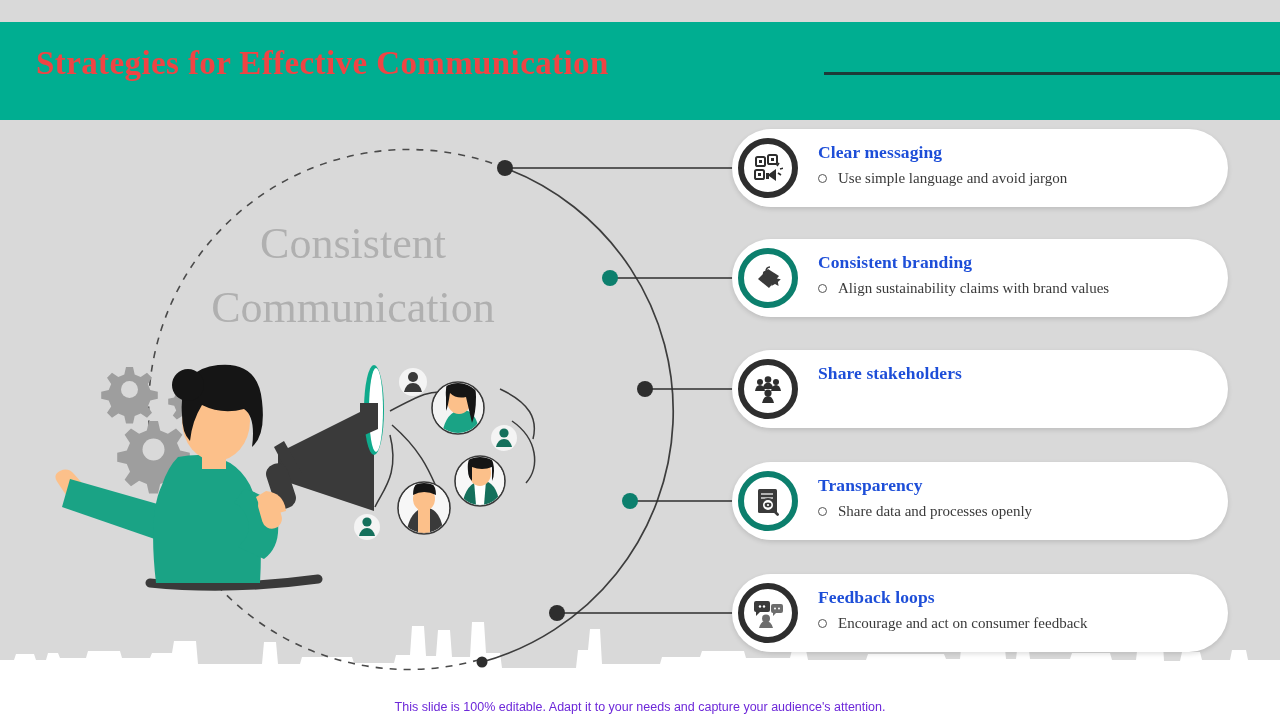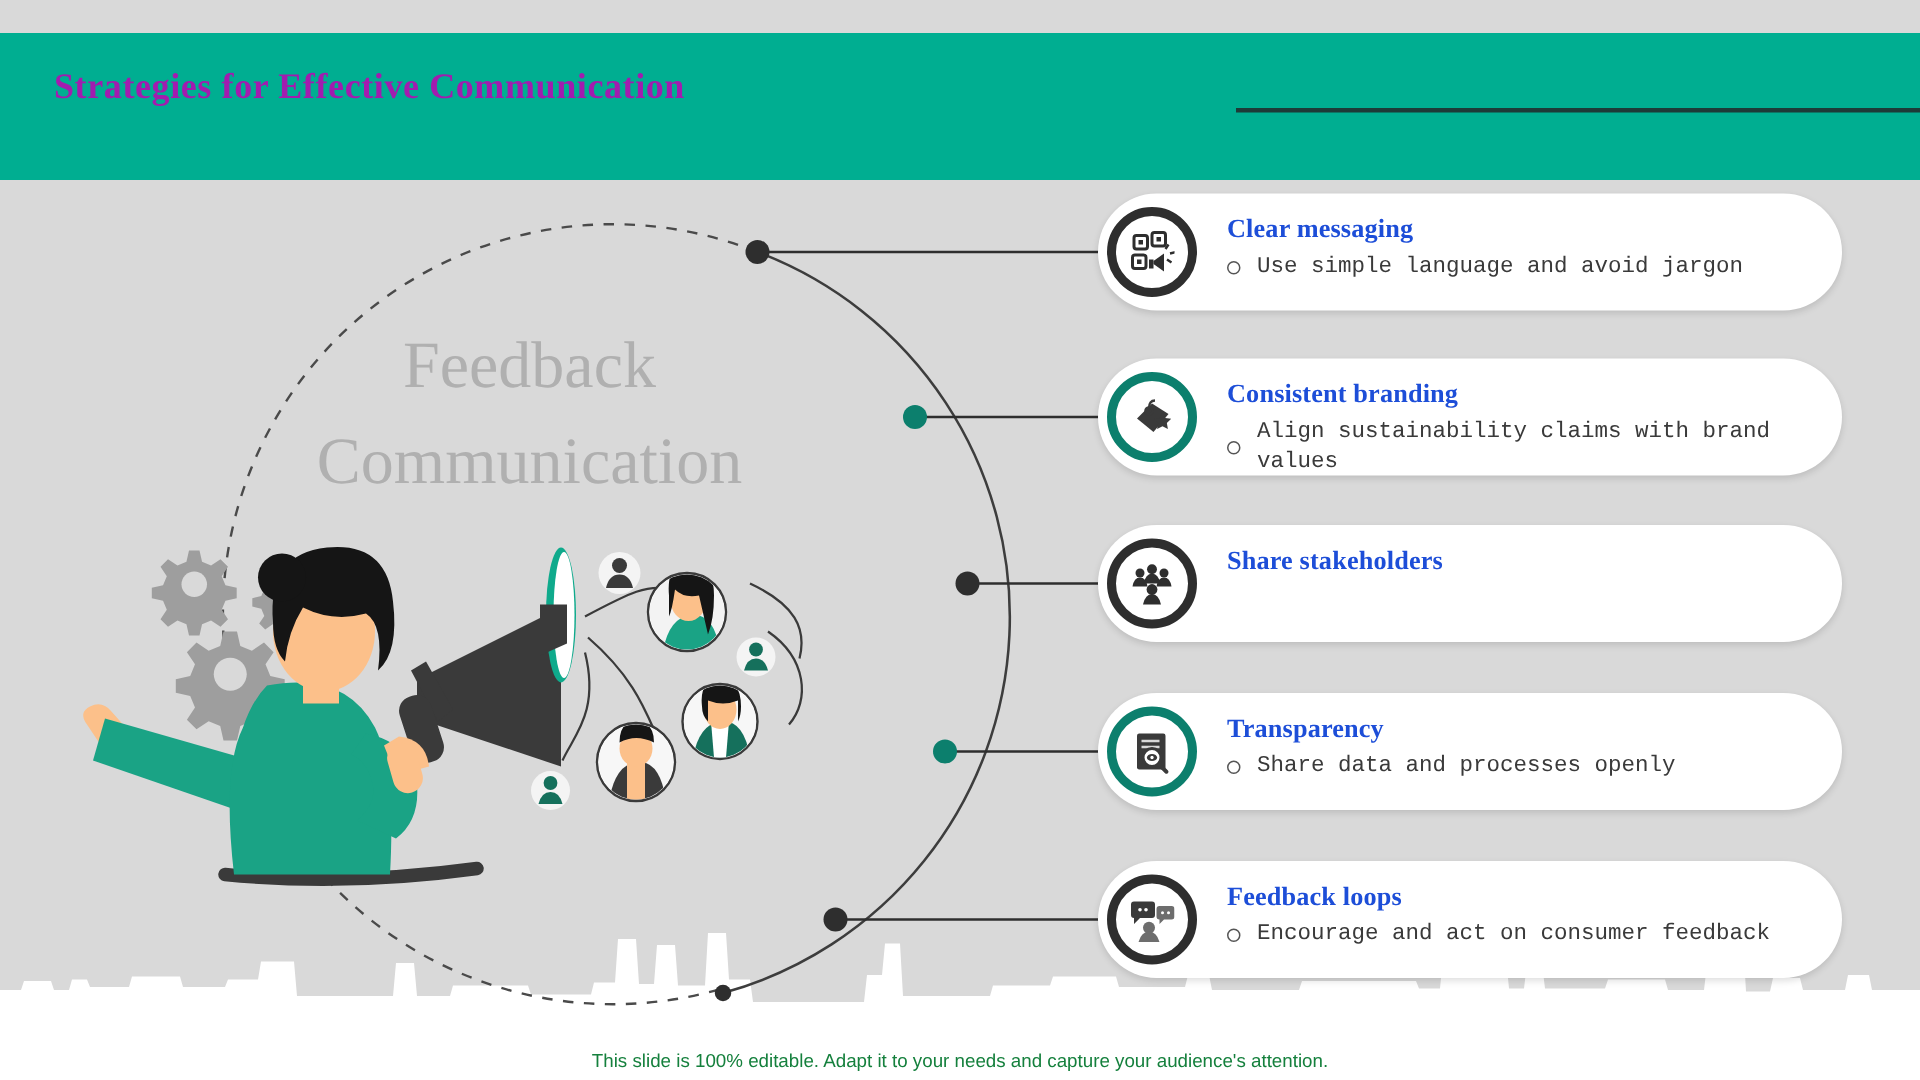--- a/index.html
+++ b/index.html
@@ -43,23 +43,23 @@
     height: 98px;
     background: #00ae91;
     z-index: 5;
   }
   .header-title {
     position: absolute;
     left: 36px;
     top: 45px;
     font-family: "Liberation Serif", serif;
     font-weight: bold;
-    font-size: 24px;
+    font-size: 33px;
     letter-spacing: 0.4px;
-    color: #a21caf;
+    color: #ef4444;
     white-space: nowrap;
     z-index: 6;
   }
   .header-rule {
     position: absolute;
     left: 824px;
     top: 72px;
     width: 456px;
     height: 3px;
     background: #1d3b38;
@@ -148,21 +148,21 @@
   .card-title {
     font-family: "Liberation Serif", serif;
     font-weight: bold;
     font-size: 17.5px;
     color: #1d4ed8;
     line-height: 22px;
     letter-spacing: 0.1px;
   }
   .card-sub {
     margin-top: 5px;
-    font-family: Liberation Mono, monospace;
+    font-family: Liberation Serif, serif;
     font-size: 15px;
     color: #3a3a3a;
     line-height: 20px;
     display: flex;
     align-items: center;
   }
   .bullet-o {
     display: inline-block;
     width: 7px;
     height: 7px;
@@ -174,21 +174,21 @@
 
   
   .footer-note {
     position: absolute;
     left: 0;
     top: 700px;
     width: 1280px;
     text-align: center;
     font-family: "Liberation Sans", sans-serif;
     font-size: 12.5px;
-    color: #15803d;
+    color: #6d28d9;
     z-index: 9;
   }
 </style>
 </head>
 <body>
 
 <div id="slide">
 
   <div class="bg-gray"></div>
 
@@ -201,21 +201,21 @@
   <div class="header-rule"></div>
 
   <svg class="circle-svg" viewBox="0 0 720 560">
 
     <path d="M 445,40 A 260,260 0 1 0 425,530" fill="none" stroke="#4a4a4a" stroke-width="1.6" stroke-dasharray="7 7"></path>
 
     <path d="M 445,40 A 260,260 0 0 1 422,534" fill="none" stroke="#3d3d3d" stroke-width="1.7"></path>
   </svg>
 
   <div class="center-text">
-    <div>Feedback</div>
+    <div>Consistent</div>
     <div>Communication</div>
   </div>
 
   <svg class="illus" viewBox="0 0 530 270">
 
     <g fill="#9e9e9e">
       <path d="M96 12 l7 0 1.7 7.5 6 2.5 6.3-4.2 5 5 -4.2 6.3 2.5 6 7.5 1.7 0 7 -7.5 1.7 -2.5 6 4.2 6.3 -5 5 -6.3-4.2 -6 2.5 -1.7 7.5 -7 0 -1.7-7.5 -6-2.5 -6.3 4.2 -5-5 4.2-6.3 -2.5-6 -7.5-1.7 0-7 7.5-1.7 2.5-6 -4.2-6.3 5-5 6.3 4.2 6-2.5z"></path>
       <circle cx="99.5" cy="34.5" r="8.5" fill="#d9d9d9"></circle>
       <path d="M158 24 l5.6 0 1.4 6 4.8 2 5-3.4 4 4 -3.4 5 2 4.8 6 1.4 0 5.6 -6 1.4 -2 4.8 3.4 5 -4 4 -5-3.4 -4.8 2 -1.4 6 -5.6 0 -1.4-6 -4.8-2 -5 3.4 -4-4 3.4-5 -2-4.8 -6-1.4 0-5.6 6-1.4 2-4.8 -3.4-5 4-4 5 3.4 4.8-2z"></path>
       <circle cx="160.8" cy="42" r="6.8" fill="#d9d9d9"></circle>

